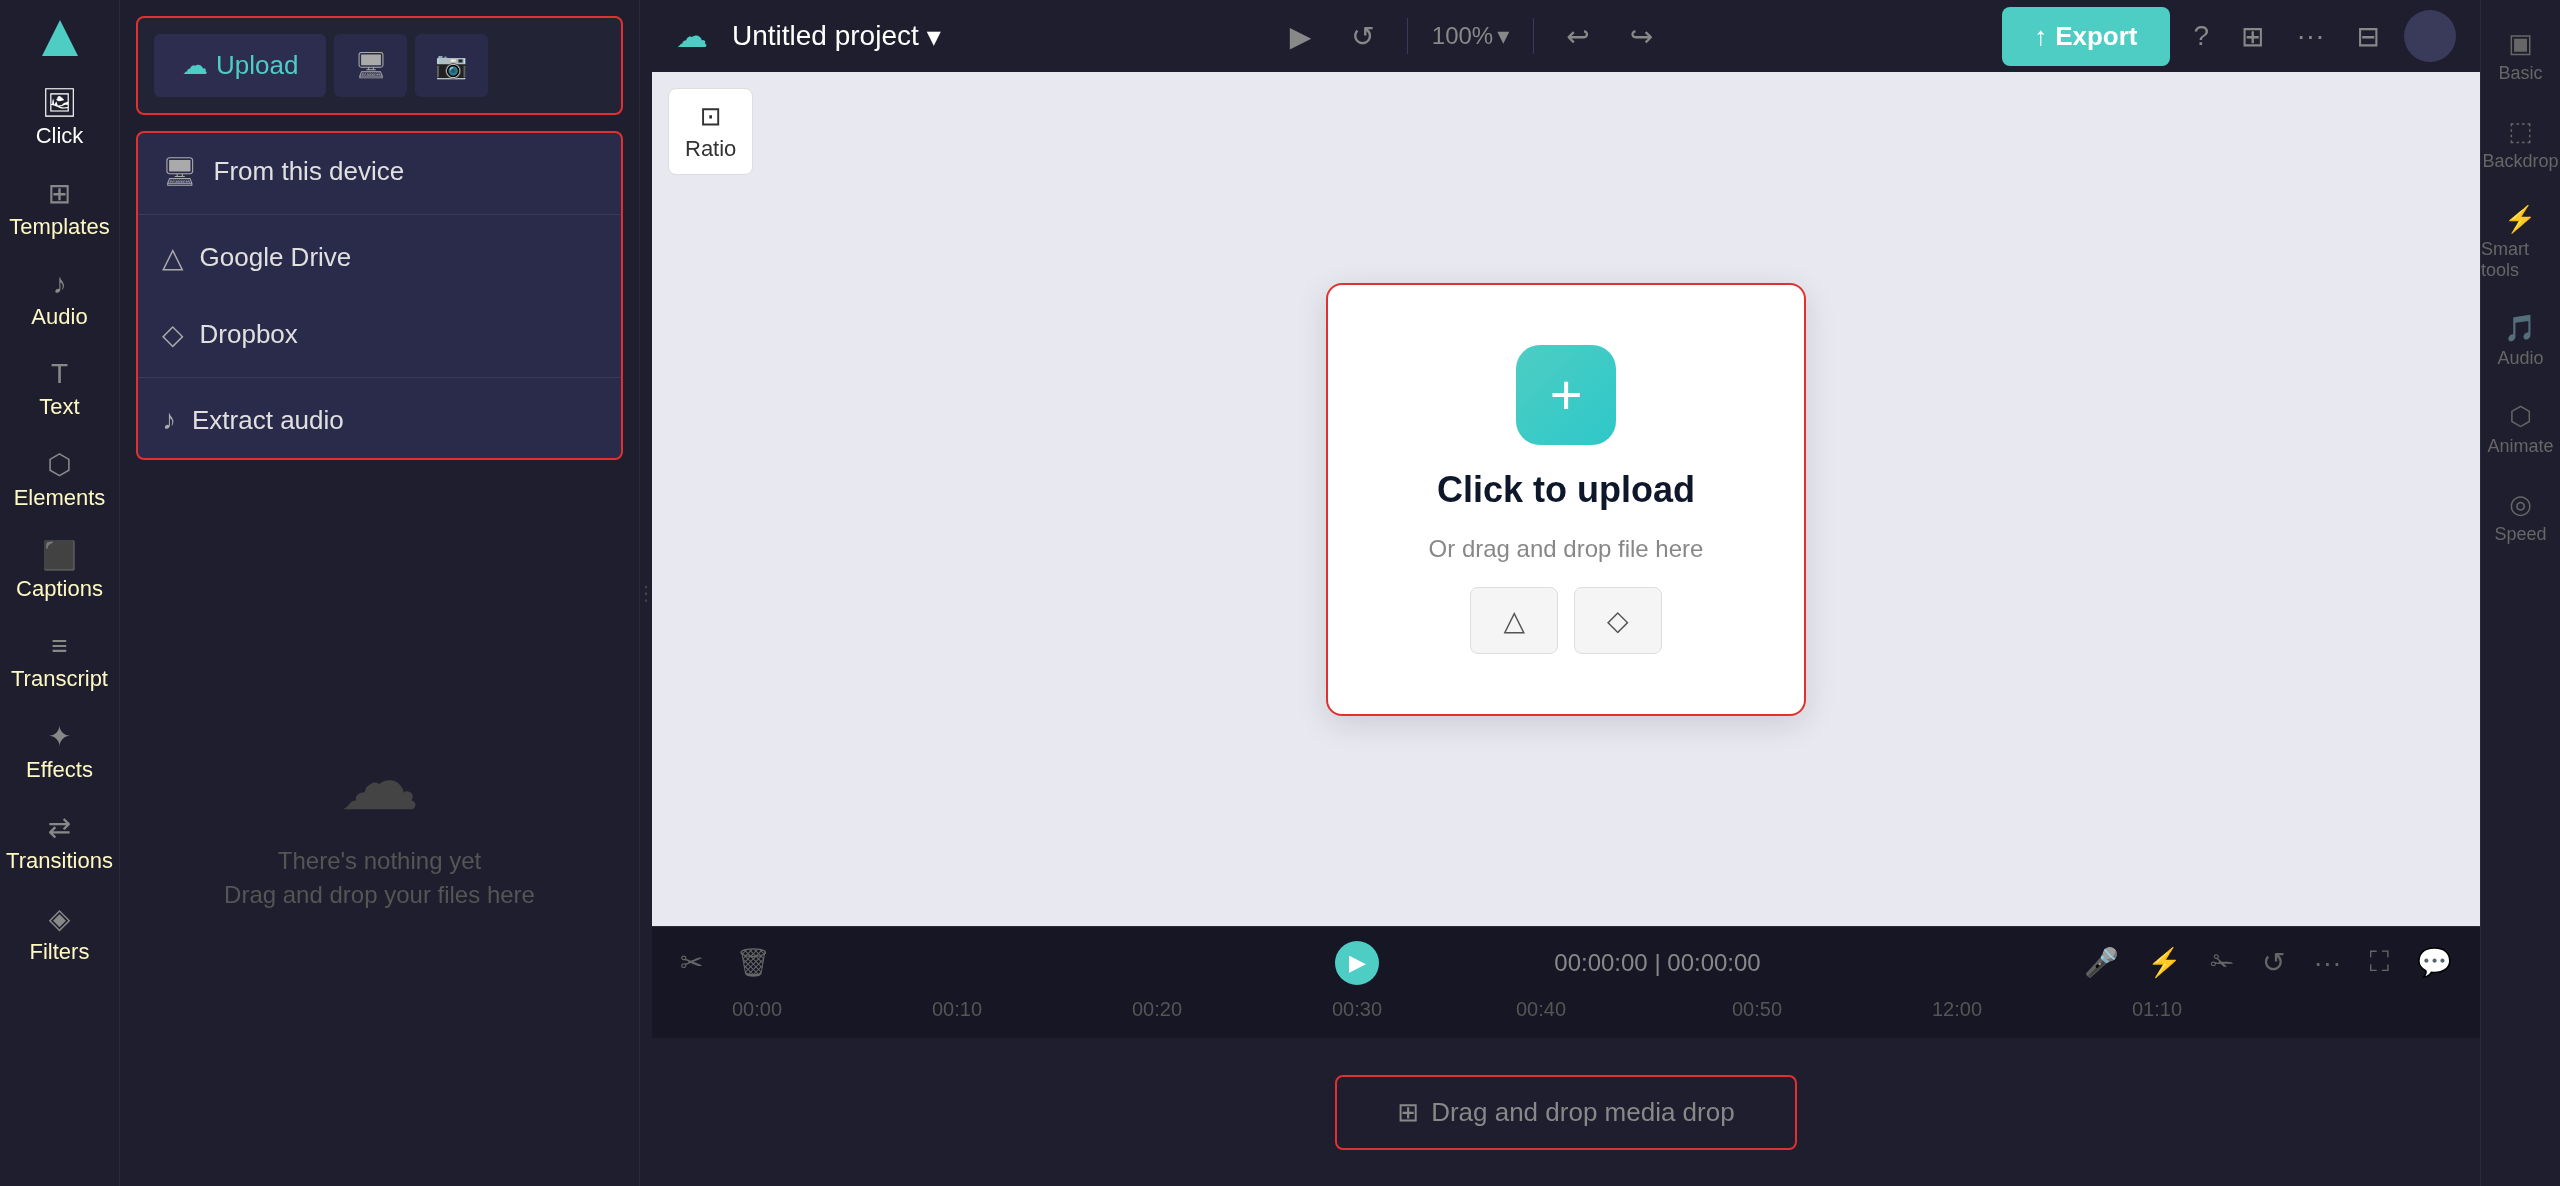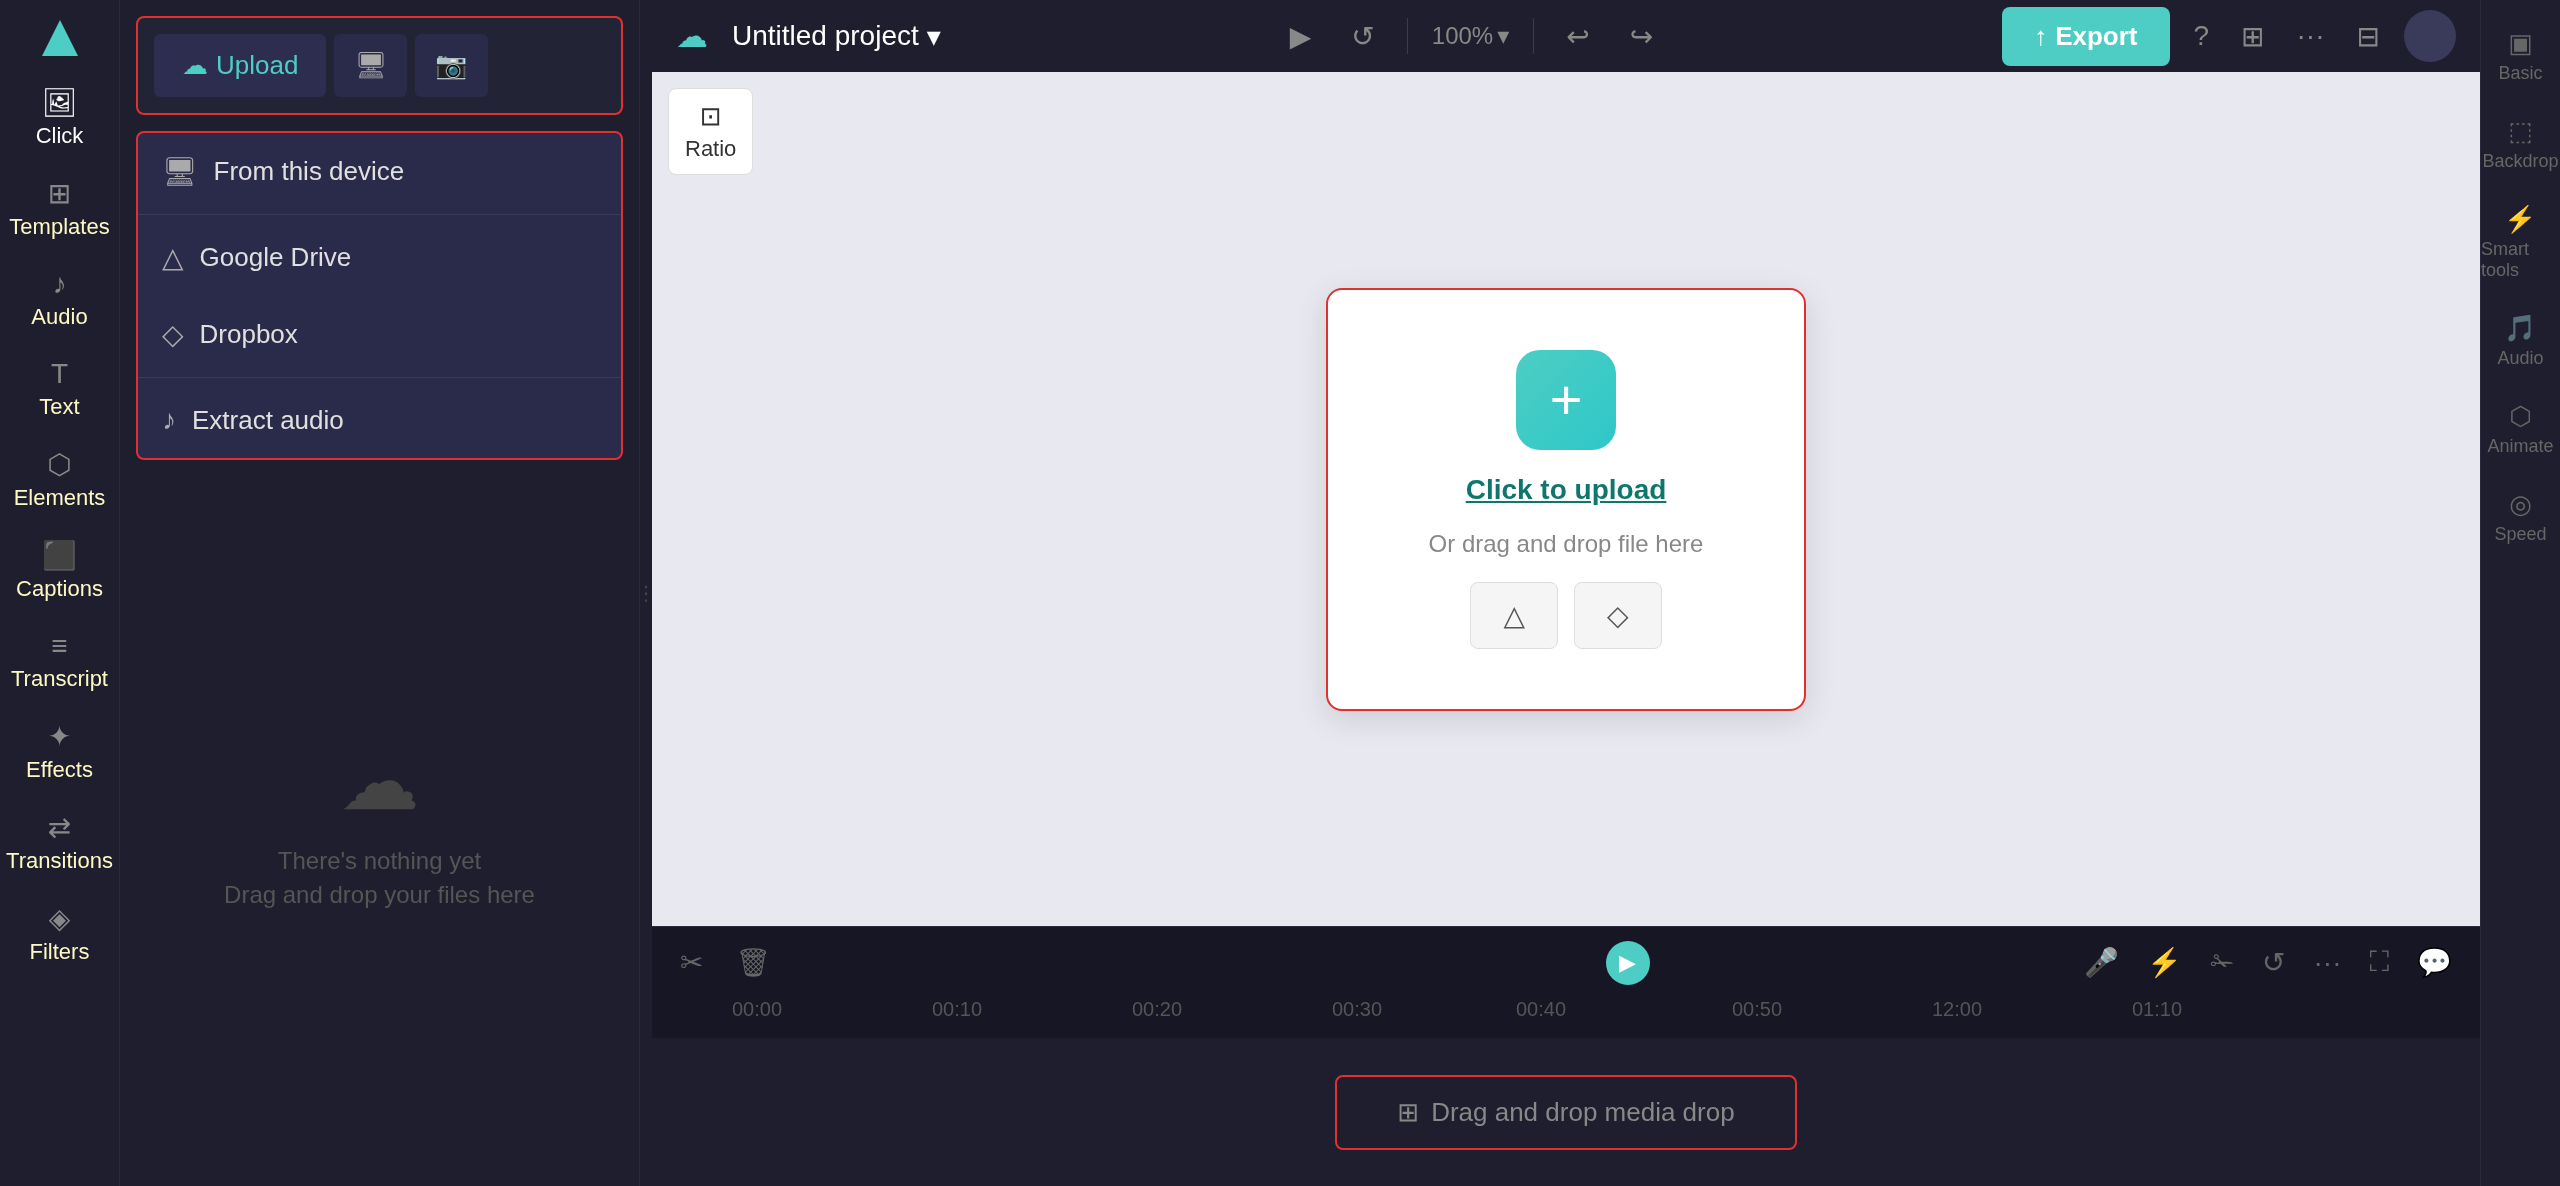--- a/index.html
+++ b/index.html
@@ -165,21 +165,21 @@
       padding: 60px 40px;
       display: flex; flex-direction: column; align-items: center; gap: 24px;
       box-shadow: 0 8px 32px rgba(0,0,0,0.12);
     }
     .upload-plus-btn {
       width: 100px; height: 100px; border-radius: 24px;
       background: linear-gradient(135deg, #4ecdc4, #2dc8c8);
       border: none; color: #fff; font-size: 56px; cursor: pointer;
       display: flex; align-items: center; justify-content: center;
     }
-    .upload-card-title { font-size: 28px; color: #0f766e; font-weight: 600; text-decoration: underline; }
+    .upload-card-title { font-size: 36px; color: #0f172a; font-weight: 600; }
     .upload-card-sub { font-size: 24px; color: #888; }
     .upload-card-buttons { display: flex; gap: 16px; }
     .cloud-service-btn {
       background: #f5f5f5; border: 1px solid #ddd; border-radius: 8px;
       padding: 16px 32px; font-size: 28px; cursor: pointer;
       display: flex; align-items: center; gap: 8px; color: #555;
     }
 
     
     .right-panel {
@@ -420,20 +420,25 @@
       </div>
     </div>
 
     <div class="timeline-area">
 
       <div class="timeline-toolbar">
         <button class="timeline-icon-btn">✂</button>
         <button class="timeline-icon-btn">🗑</button>
         <div style="flex:1"></div>
         <button class="play-btn">▶</button>
+        <span class="timeline-time">
+          <span>00:00:00</span>
+          <span> | </span>
+          <span>00:00:00</span>
+        </span>
         <div style="flex:1; display:flex; align-items:center; justify-content:flex-end; gap:12px;">
           <button class="timeline-icon-btn">🎤</button>
           <button class="timeline-icon-btn">⚡</button>
           <button class="timeline-icon-btn">✁</button>
           <button class="timeline-icon-btn">↺</button>
           <button class="timeline-icon-btn">···</button>
           <button class="timeline-icon-btn">⛶</button>
           <button class="timeline-icon-btn">💬</button>
         </div>
       </div>

